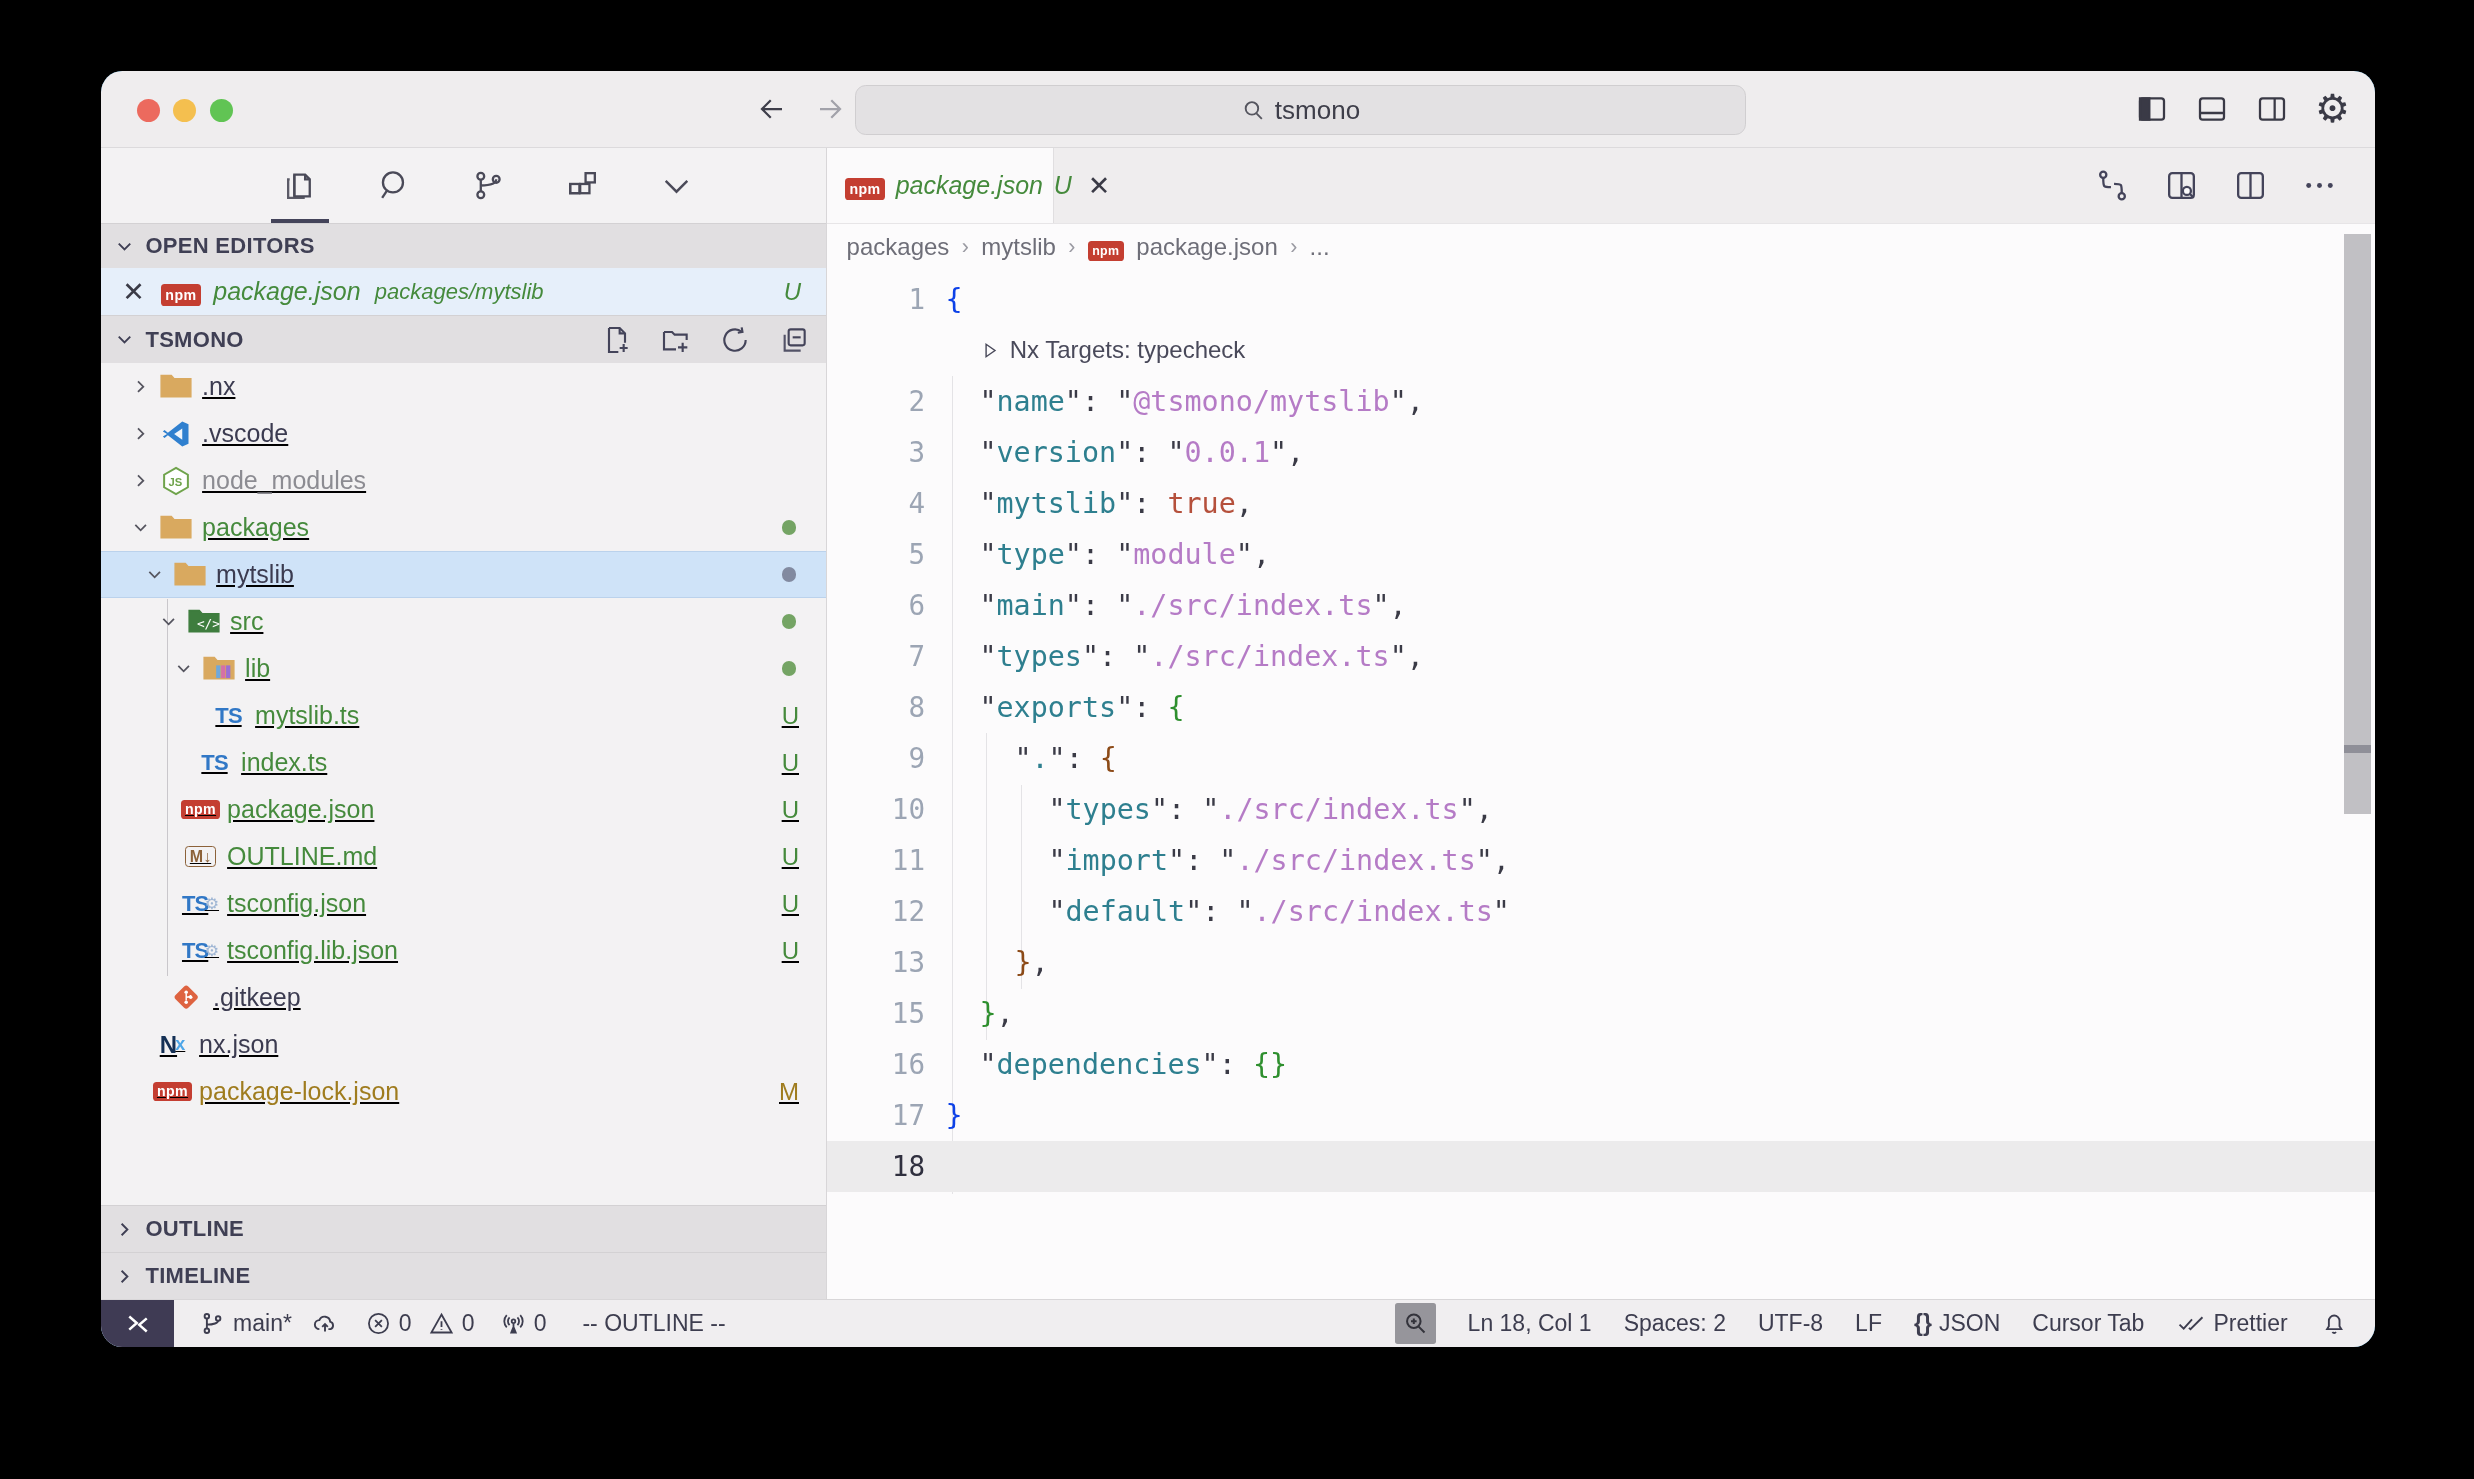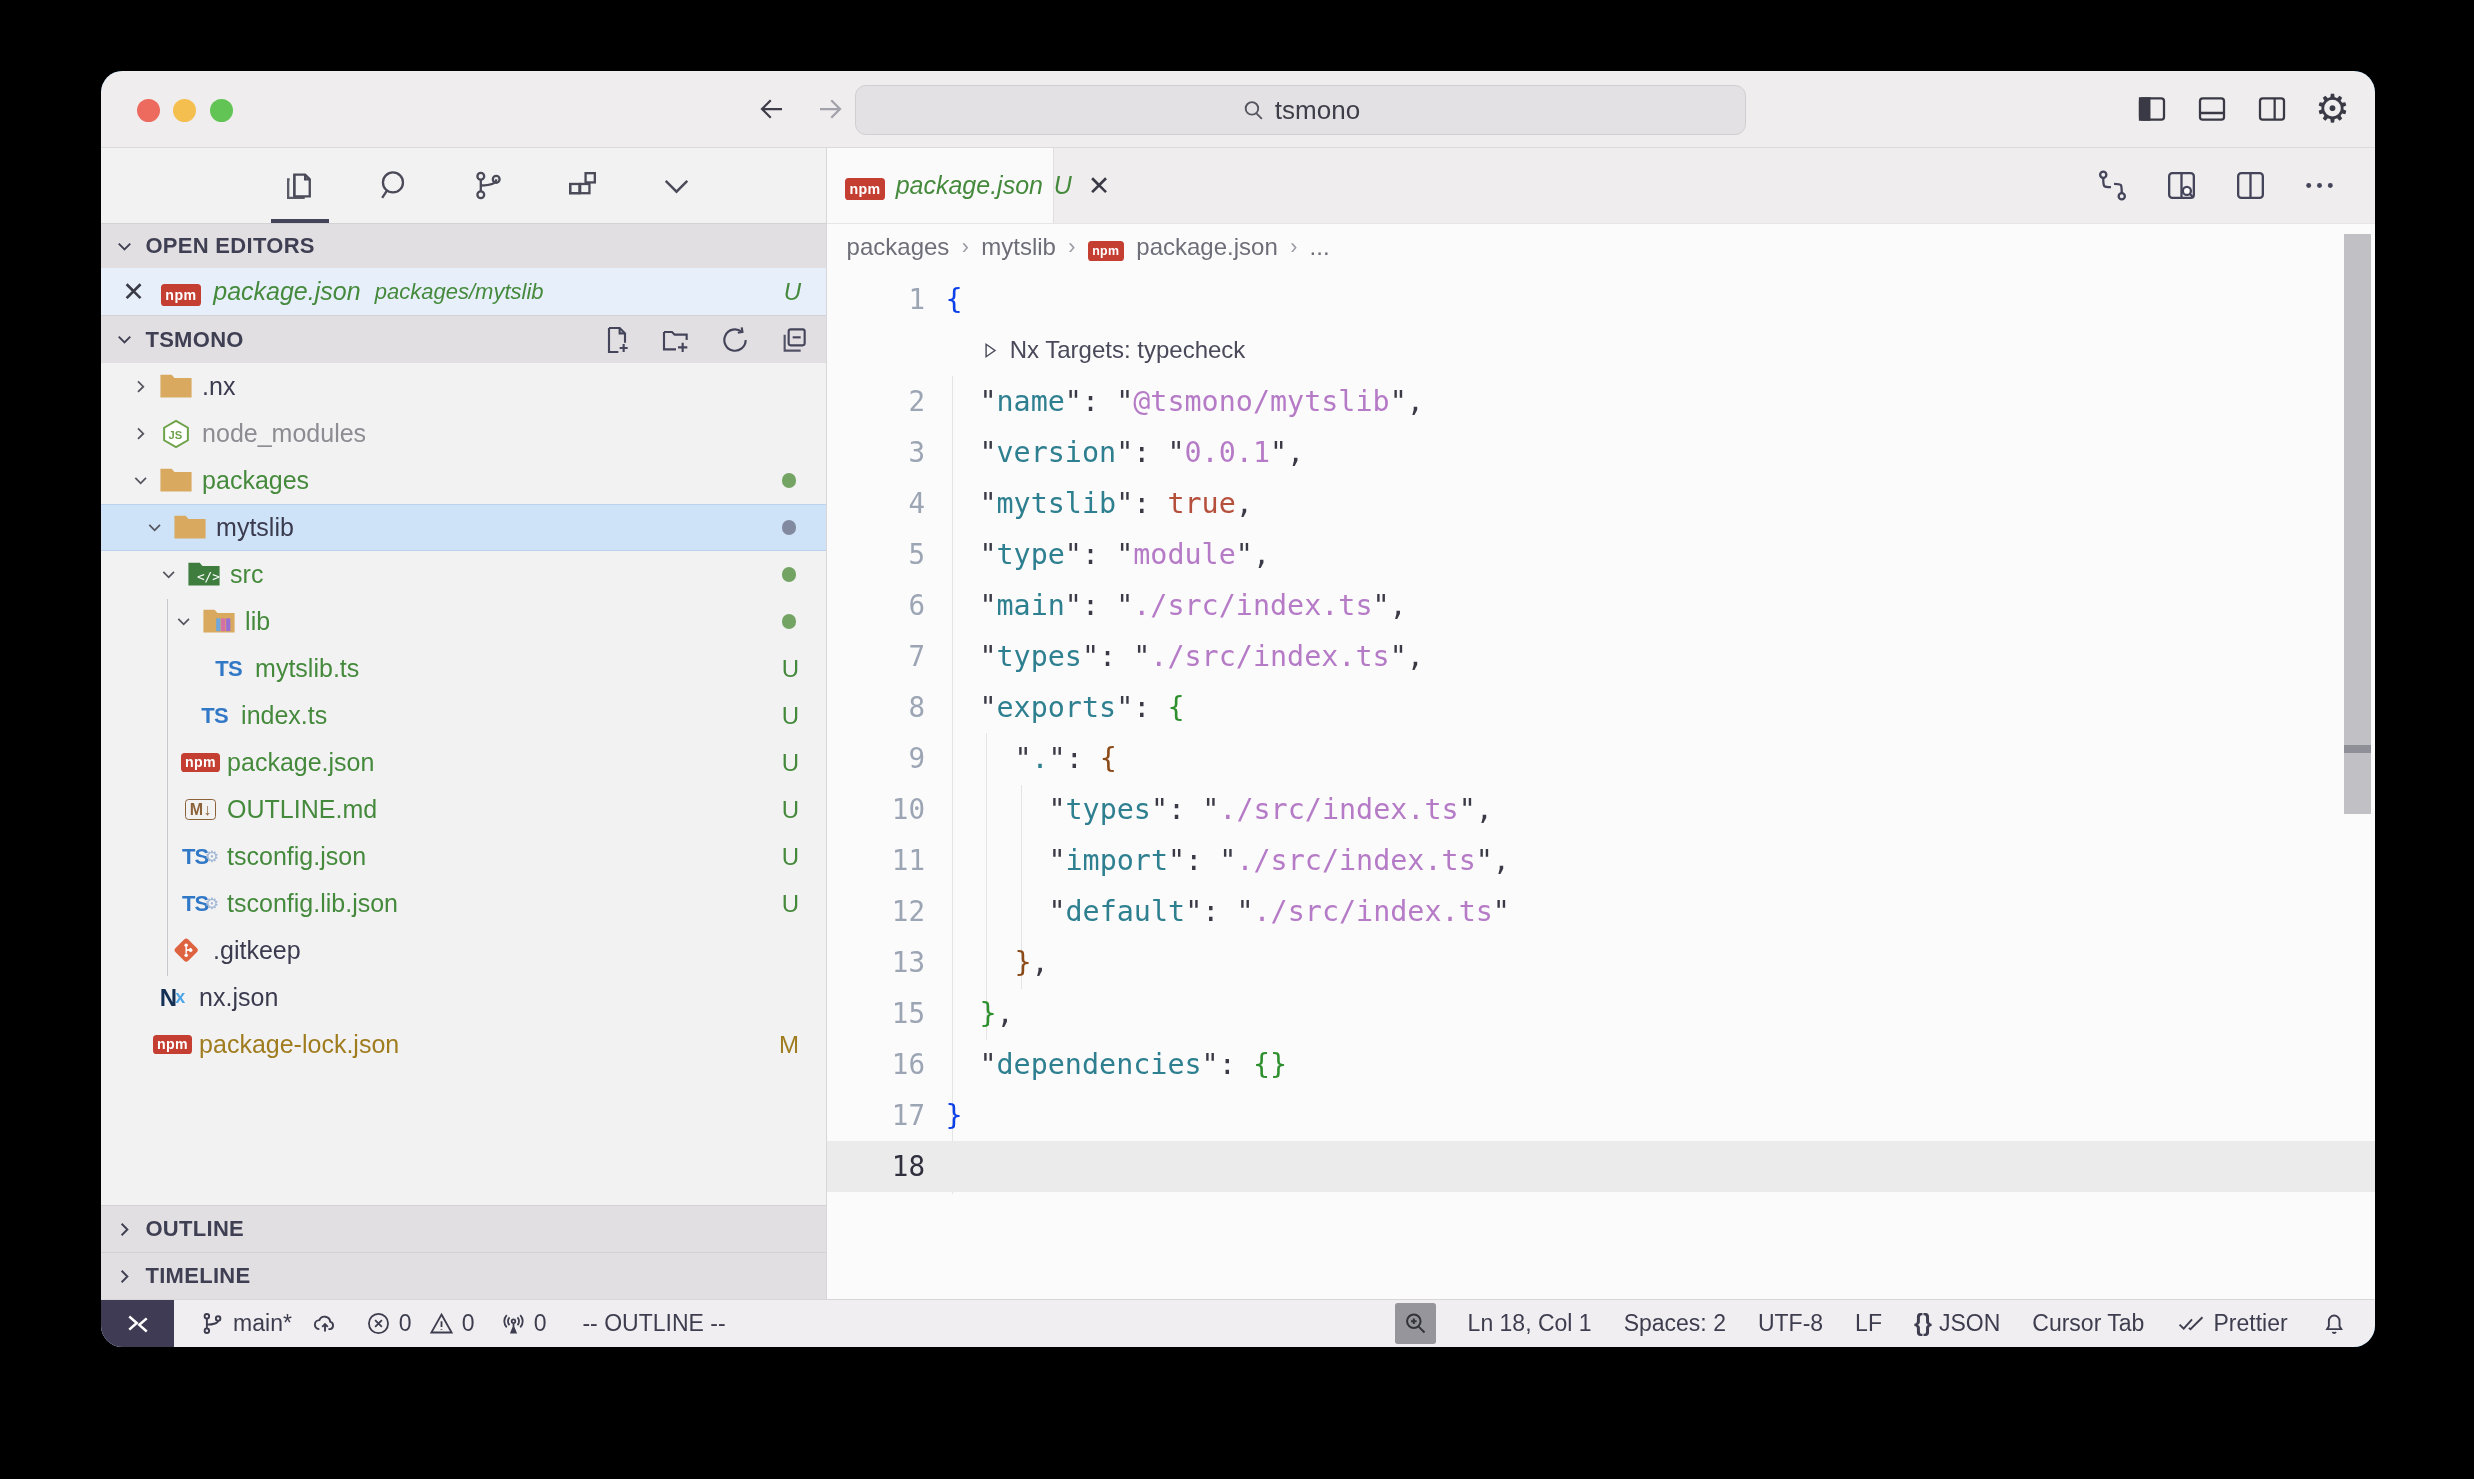--- a/index.html
+++ b/index.html
@@ -28,21 +28,21 @@
   .sec-head.tall{height:47px;flex:0 0 47px;}
   .sec-head .chev{margin-right:9px;display:flex;}
   .sec-head .actions{margin-left:auto;display:flex;gap:23px;color:#44445A;}
   .sec-head .actions .ic{width:36px;height:36px;display:flex;align-items:center;justify-content:center;}
   .oe-row{height:47px;flex:0 0 47px;background:#E6EFFA;display:flex;align-items:center;padding:0 25px 0 21.3px;font-size:25px;}
   .oe-row .x{color:#3A3A46;font-size:27px;margin-right:16px;}
   .green{color:#458A3C;} .gold{color:#9F7C1E;} .dim{color:#8C8C92;} .norm{color:#3B3B50;}
   .italic{font-style:italic;}
   .oe-desc{font-size:22px;margin-left:14.2px;}
   .oe-badge{margin-left:auto;font-style:italic;font-size:24px;}
-  .tree{position:relative;flex:0 0 801px;overflow:hidden;}
+  .tree{position:relative;flex:0 0 801px;overflow:hidden;text-decoration:underline;}
   .trow{height:47px;display:flex;align-items:center;font-size:25px;color:#3B3B50;position:relative;}
   .trow.sel{background:#CFE3F8;box-shadow:inset 0 0.9px 0 #BBD2EC, inset 0 -0.9px 0 #BBD2EC;}
   .trow .chev{width:30px;display:flex;justify-content:center;flex:0 0 30px;color:#55555F;}
   .trow .ficon{width:39px;height:36px;display:flex;align-items:center;justify-content:center;margin-right:7.1px;flex:0 0 39px;}
   .trow .badge{margin-left:auto;margin-right:27px;font-size:24px;}
   .trow .dot{margin-left:auto;margin-right:30px;width:14.2px;height:14.2px;border-radius:50%;}
   .tree-guide{position:absolute;width:0.9px;background:#C9C7CB;}
   .panel-heads{margin-top:auto;}
   
   .editor{flex:1;display:flex;flex-direction:column;background:#FCFBFC;position:relative;min-width:0;}
@@ -253,20 +253,35 @@
               <span class="norm">.nx</span>
             </div>
             <div class="trow">
               <span style="width:25px;flex:0 0 25px"></span>
               <span class="chev">
                 <svg width="21.3" height="21.3" viewBox="0 0 24 24" fill="none" stroke="#55555F" stroke-width="2">
                   <path d="M9 6l6 6-6 6"></path>
                 </svg>
               </span>
               <span class="ficon">
+                <svg width="30" height="30" viewBox="0 0 24 24">
+                  <path d="M17 2l5 2.2v15.6L17 22 5.5 13 2.8 15.2 1.5 14l3.3-2L1.5 10l1.3-1.2L5.5 11 17 2z" fill="#2F80CF"></path>
+                  <path d="M17 7.5v9L10.5 12 17 7.5z" fill="#EFF5FB"></path>
+                </svg>
+              </span>
+              <span class="norm">.vscode</span>
+            </div>
+            <div class="trow">
+              <span style="width:25px;flex:0 0 25px"></span>
+              <span class="chev">
+                <svg width="21.3" height="21.3" viewBox="0 0 24 24" fill="none" stroke="#55555F" stroke-width="2">
+                  <path d="M9 6l6 6-6 6"></path>
+                </svg>
+              </span>
+              <span class="ficon">
                 <svg width="30" height="32" viewBox="0 0 24 24" style="font-size:28px">
                   <path d="M12 1.5 21.5 7v10L12 22.5 2.5 17V7z" fill="#fff" stroke="#6FA34B" stroke-width="1.6"></path>
                   <text x="6" y="16" font-size="9" fill="#6FA34B" font-weight="bold" font-family="Liberation Sans,sans-serif">JS</text>
                 </svg>
               </span>
               <span class="dim">node_modules</span>
             </div>
             <div class="trow">
               <span style="width:25px;flex:0 0 25px"></span>
               <span class="chev">

